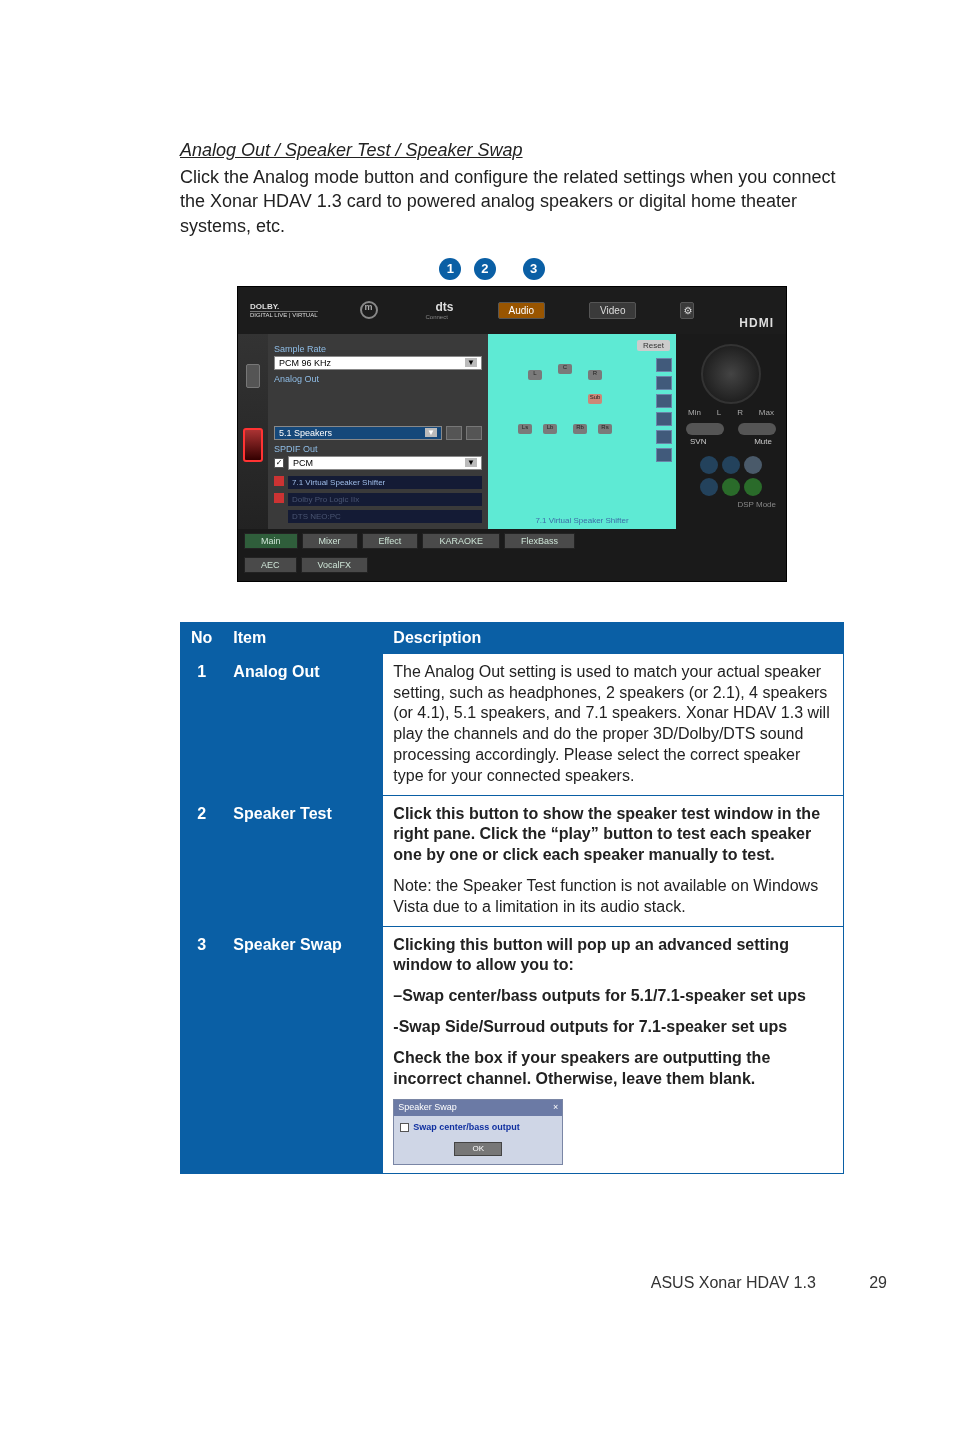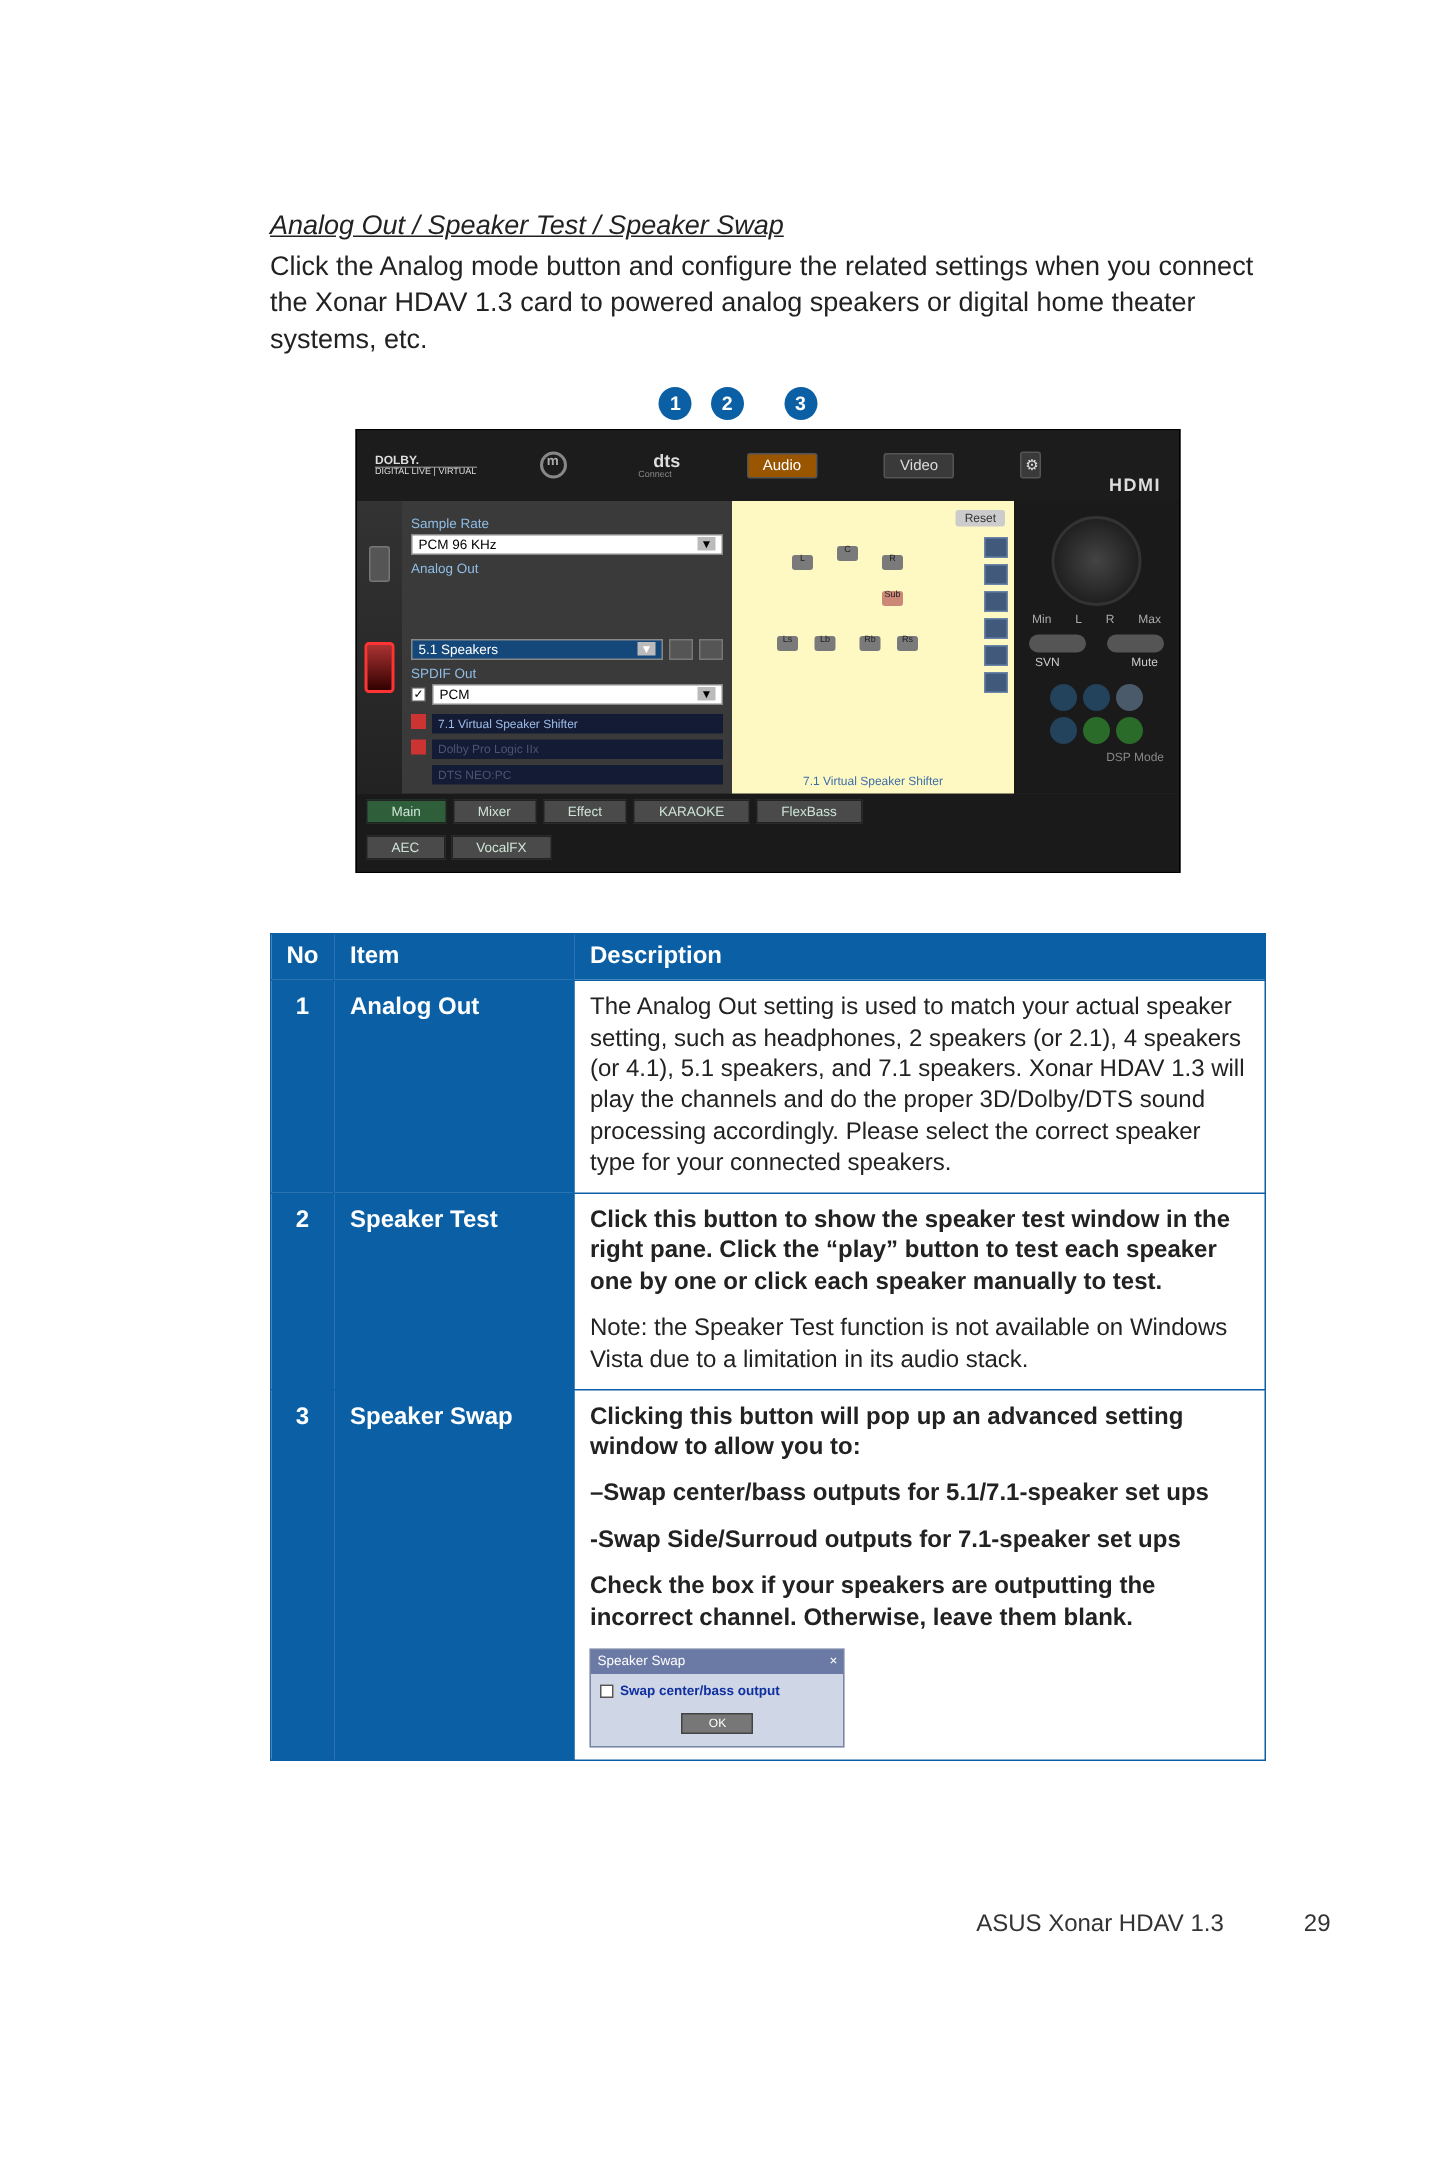--- a/index.html
+++ b/index.html
@@ -102,21 +102,21 @@
   .fake-select .arrow { background:#bbb; width:12px; text-align:center; font-size:8px;}
   .analog-row { display:flex; gap:4px; align-items:center;margin-top:42px;}
   .analog-row .fake-select { flex:1; background:#15487a; color:#fff; }
   .mini-icon { width:16px; height:14px; background:#555; border:1px solid #777;}
   .chk-row { display:flex; align-items:center; gap:4px; margin-top:2px;}
   .chk { width:10px; height:10px; background:#fff; border:1px solid #555; display:inline-flex; align-items:center; justify-content:center; font-size:8px; color:#000;}
   .feat-bar { background:#141b35; color:#9fbde9; padding:2px 4px; font-size:8px; margin-top:2px;}
   .feat-bar.dim { color:#4a5572;}
   .room-pane {
     flex:1;
-    background:#fef9c3;
+    background:#5eead4;
     position:relative;
   }
   .reset-btn { position:absolute; top:6px; right:6px; background:#ccc; color:#333; font-size:8px; padding:1px 6px; border-radius:2px;}
   .room-icons { position:absolute; right:4px; top:24px; display:flex; flex-direction:column; gap:4px;}
   .ri { width:16px; height:14px; background:#415a7b; border:1px solid #6a85a9;}
   .room-caption { position:absolute; bottom:4px; left:0; right:0; text-align:center; font-size:8px; color:#3d6ea8;}
   .spk-dot { position:absolute; width:14px; height:10px; background:#7a7a7a; border-radius:2px; font-size:6px; text-align:center; color:#222;}
   .sub { background:#c87; }
   .knob-pane {
     width:110px;

